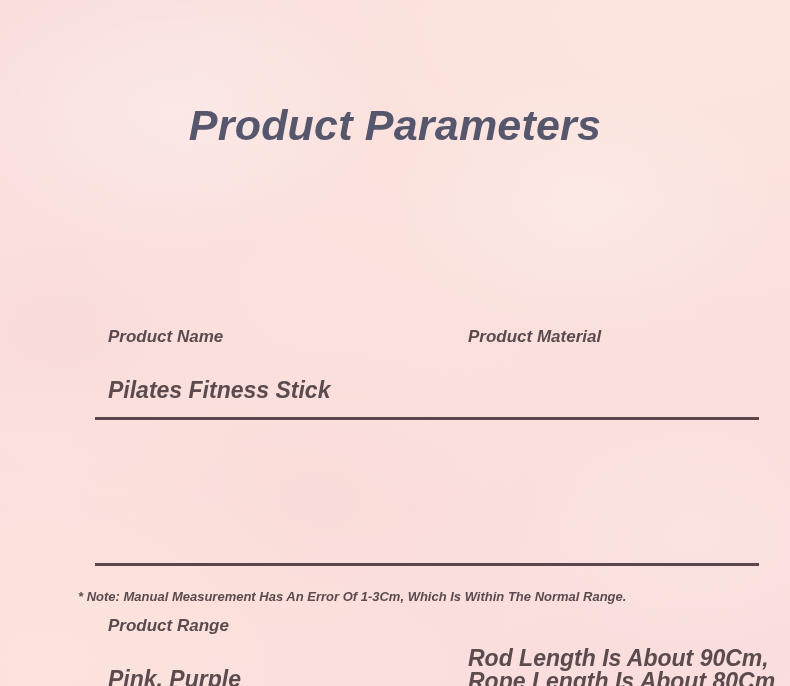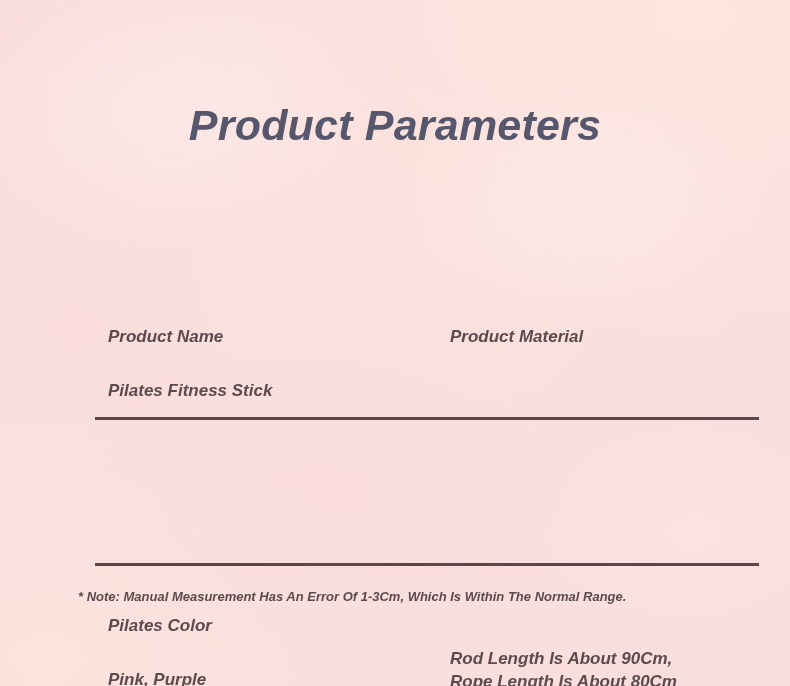--- a/index.html
+++ b/index.html
@@ -86,33 +86,33 @@
     height: 3px;
     background: #5b464b;
   }
   .divider.d1 { top: 117px; }
   .divider.d2 { top: 126px; }
 
   .cell {
     position: absolute;
   }
   .cell.left  { left: 76px; }
-  .cell.right { left: 418px; }
+  .cell.right { left: 436px; }
 
   .cell-label {
     font-size: 17px;
     line-height: 22px;
     font-weight: bold;
     font-style: italic;
     color: #5b4a4e;
     white-space: nowrap;
   }
 
   .cell-value {
-    font-size: 17px;
+    font-size: 23px;
     line-height: 23px;
     font-weight: bold;
     font-style: italic;
     color: #5c4b4e;
     white-space: nowrap;
   }
 
   
   .row-1 .cell { top: 26px; }
   .row-1 .cell-value { margin-top: 31px; }
@@ -155,21 +155,21 @@
         <div class="cell right">
           <div class="cell-label">Product Material</div>
         </div>
 
         <div class="divider d1"></div>
       </div>
 
       <div class="spec-row row-2">
 
         <div class="cell left">
-          <div class="cell-label">Pilates Color</div>
+          <div class="cell-label">Product Range</div>
           <div class="cell-value">Pink, Purple</div>
         </div>
 
         <div class="cell right">
           <div class="cell-value">Rod Length Is About 90Cm,</div>
           <div class="cell-value" style="margin-top:0;">Rope Length Is About 80Cm</div>
         </div>
 
         <div class="divider d2"></div>
       </div>

